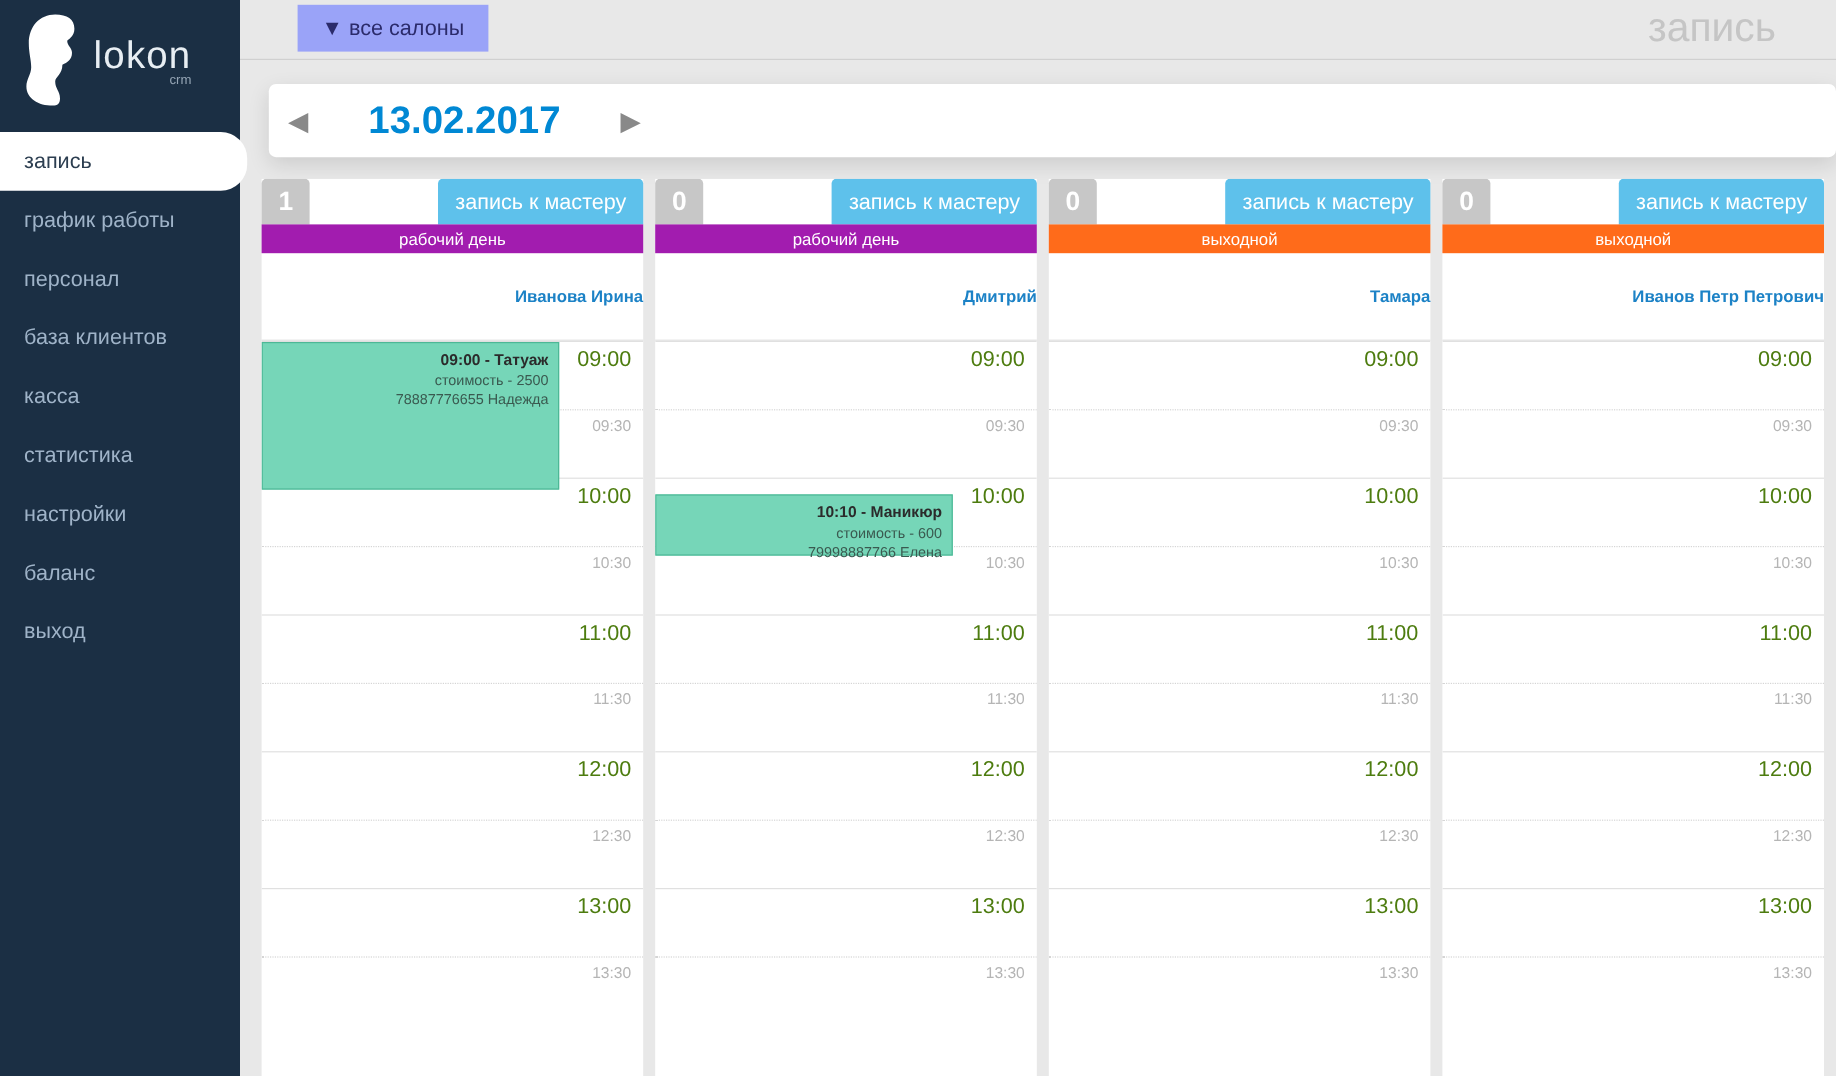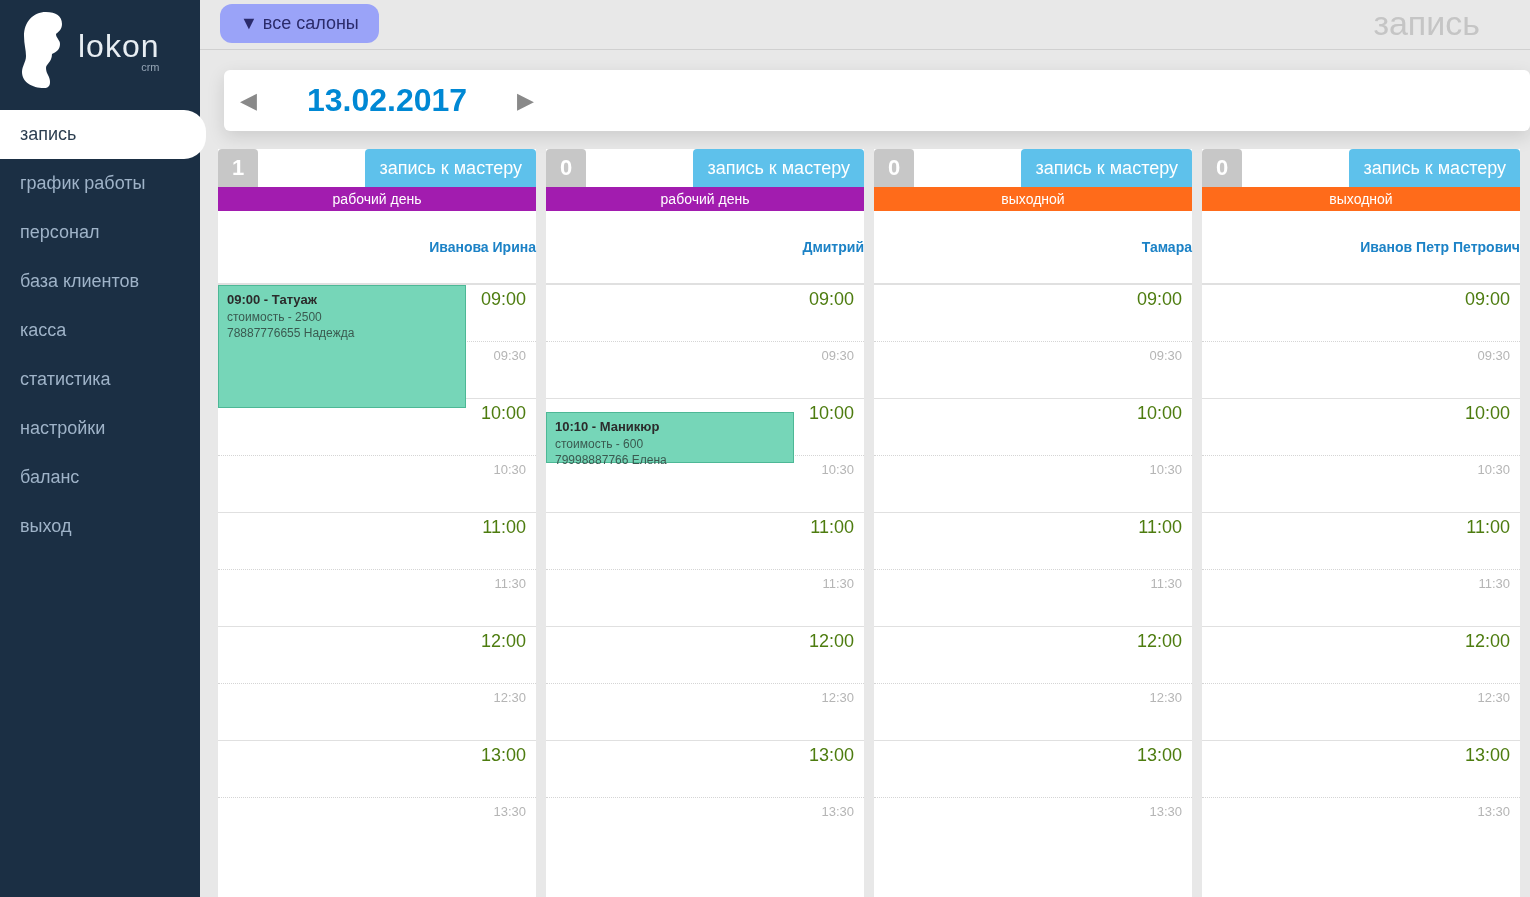--- a/index.html
+++ b/index.html
@@ -15,21 +15,21 @@
 .logo-name { font-size: 32px; color: #e8eef3; font-weight: 300; letter-spacing: 1px; }
 .logo-sub { font-size: 11px; color: #95a5b5; margin-top: -4px; }
 
 .nav-item { padding: 14px 20px; font-size: 18px; color: #9fb3c8; cursor: pointer; }
 .nav-item.active { background: #fff; color: #2c3e50; border-radius: 0 22px 22px 0; margin-right: -6px; }
 
 
 .main { flex: 1; display: flex; flex-direction: column; overflow: hidden; }
 
 .topbar { display: flex; align-items: center; padding: 4px 20px 0; }
-.salon-dropdown { background: #9aa3f8; color: #2b2b6b; padding: 9px 20px; border-radius: 12px; font-size: 18px; cursor: pointer; }
+.salon-dropdown { background: #9aa3f8; color: #2b2b6b; padding: 9px 20px; border-radius: 0; font-size: 18px; cursor: pointer; margin-left: 28px; }
 .page-title { margin-left: auto; font-size: 34px; color: #c5c5c5; font-weight: 400; padding-right: 30px; }
 
 .hr { height: 1px; background: #d0d0d0; margin-top: 6px; }
 
 .date-picker { margin: 20px 0 18px 24px; background: #fff; border-radius: 6px; box-shadow: 0 6px 18px rgba(0,0,0,0.12); display: inline-flex; align-items: center; padding: 12px 16px; gap: 50px; }
 .arrow { font-size: 22px; color: #898989; cursor: pointer; user-select: none; }
 .date-value { font-size: 32px; color: #0088d4; font-weight: bold; }
 
 
 .columns { display: flex; gap: 10px; padding: 0 10px 0 18px; flex: 1; overflow: hidden; }
@@ -45,21 +45,21 @@
 .day-status.off { background: #ff6b1a; }
 
 .master-name { text-align: right; color: #1c82c6; font-weight: bold; font-size: 14px; padding: 28px 0; border-bottom: 1px solid #e0e0e0; cursor:pointer; }
 
 .timegrid { flex: 1; position: relative; overflow: hidden; }
 .slot { position: absolute; left: 0; right: 0; height: 57px; border-top: 1px solid #e0e0e0; text-align: right; padding: 4px 10px; }
 .slot.half { border-top: 1px dotted #d5d5d5; }
 .slot-label { font-size: 18px; color: #4d7c0f; }
 .slot.half .slot-label { font-size: 13px; color: #b5b5b5; }
 
-.appt { position: absolute; left: 0; background: #76d6b8; border: 1px solid #4db896; padding: 5px 8px; font-size: 12px; color: #3a5a50; line-height: 1.35; cursor:pointer; }
+.appt { position: absolute; left: 0; background: #76d6b8; border: 1px solid #4db896; padding: 5px 8px; font-size: 12px; color: #3a5a50; line-height: 1.35; cursor:pointer;text-align:right; }
 .appt b { color: #2b2b2b; font-size: 13px; }
 </style>
 </head>
 <body>
 
 <div class="app">
   <div class="sidebar">
     <div class="logo-area">
       <svg class="logo-icon" viewBox="0 0 50 80">
         <path fill="#ffffff" d="M28 2 C15 2 6 12 6 26 C6 34 8 40 8 46 C8 52 4 56 4 62 C4 72 14 78 26 78 C30 78 32 76 32 72 C32 66 28 64 28 58 C28 54 34 52 34 44 C38 42 42 40 42 34 C42 30 38 28 38 24 C40 22 44 20 44 14 C44 6 38 2 28 2 Z"></path>

